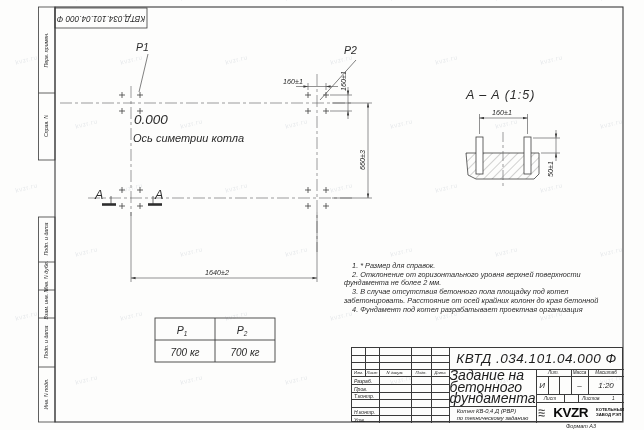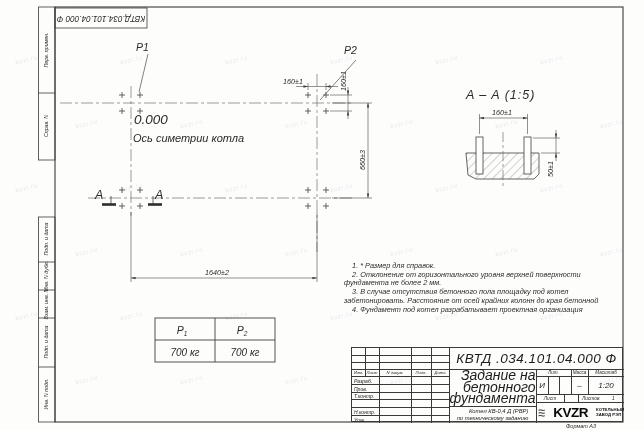--- a/index.html
+++ b/index.html
@@ -12,21 +12,21 @@
   #wm{position:absolute;left:0;top:0;width:644px;height:430px;opacity:.16;pointer-events:none;}
   #wm span{position:absolute;transform:rotate(-14deg);font-size:6.5px;letter-spacing:.5px;
            color:#6e7d91;white-space:nowrap;}
   
   .note-line{white-space:pre;font-style:italic;font-size:7.3px;line-height:8.7px;color:#2b2b2b;}
   
   #tb{left:351px;top:347px;width:272px;height:75px;border:1.2px solid #3a3a3a;box-sizing:border-box;}
   .vl{position:absolute;width:0;border-left:0.8px solid #3a3a3a;}
   .hl{position:absolute;height:0;border-top:0.8px solid #3a3a3a;}
   .tbt{position:absolute;font-style:italic;color:#1d1d1d;white-space:nowrap;}
-  .ctr{display:flex;align-items:center;justify-content:center;text-align:right;}
+  .ctr{display:flex;align-items:center;justify-content:center;text-align:left;}
   #fmt{font-size:5.5px;font-style:italic;color:#2b2b2b;}
   .logo-caption{font-size:4.3px;font-weight:bold;line-height:4.8px;color:#111;font-style:normal;}
   .kvzr{font-weight:bold;font-size:13.5px;letter-spacing:-.5px;color:#0a0a0a;font-style:normal;}
 </style>
 </head>
 <body>
 
 <div id="paper">
 
   <div id="wm">

